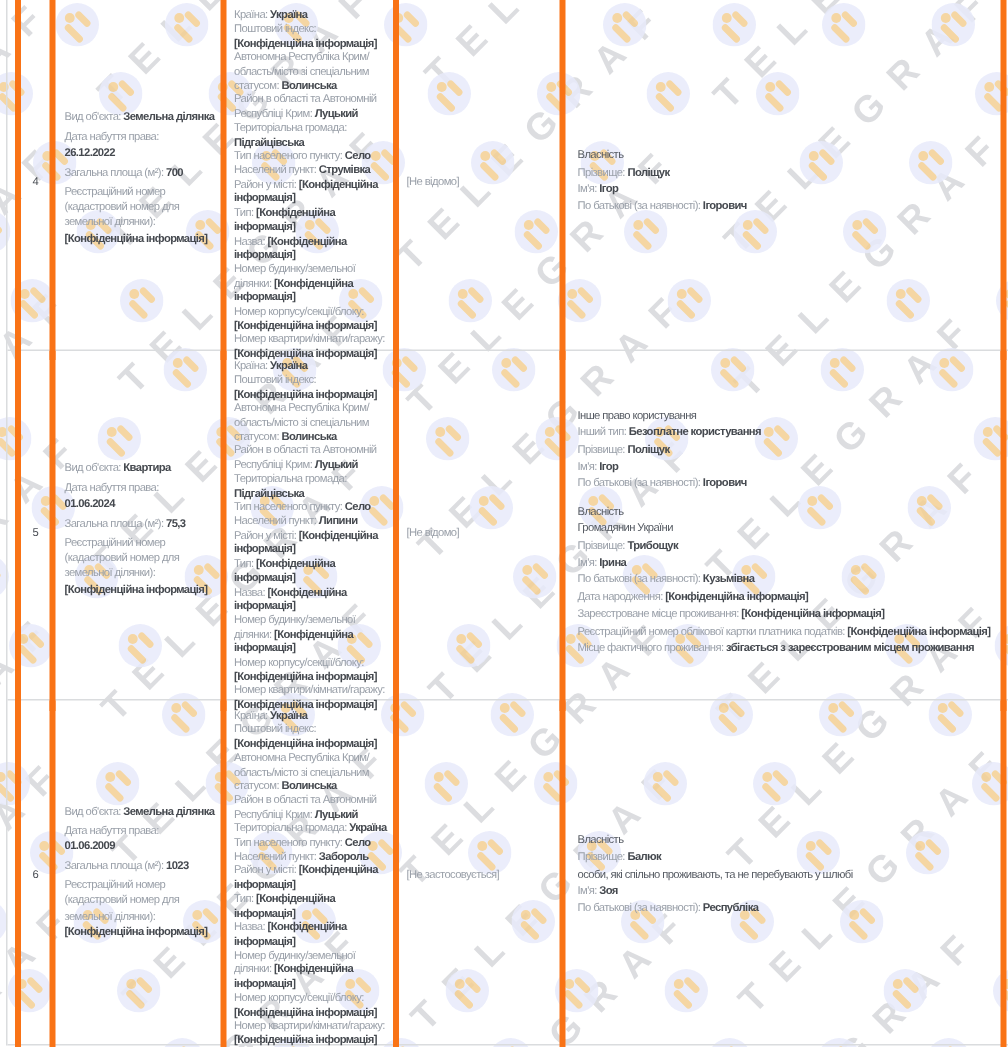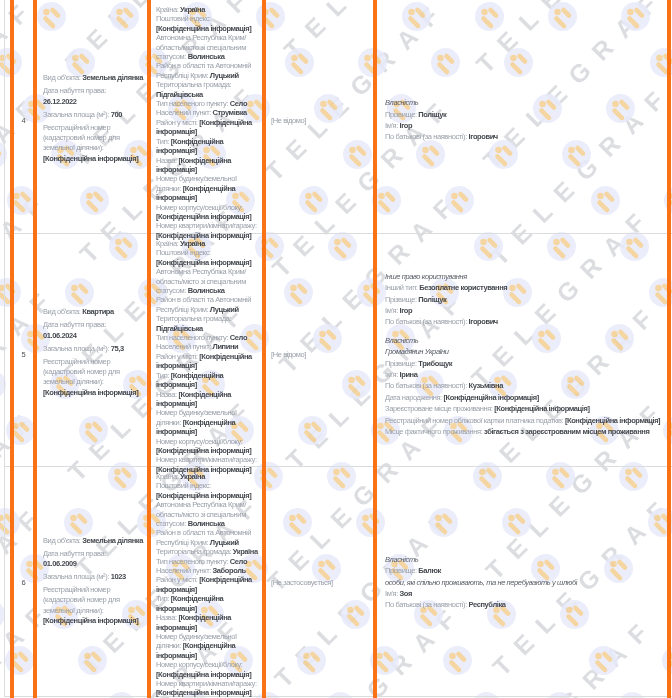--- a/index.html
+++ b/index.html
@@ -45,21 +45,21 @@
   .c-obj .block{padding:0 4px 0 6px;line-height:10.4px;width:100%;box-sizing:border-box;}
   .c-obj .line{margin-bottom:2.5px;}
   .c-loc .block{padding:5px 4px 0 5px;line-height:9.4px;}
   .c-status{display:flex;align-items:center;padding-left:5px;color:#9aa0a9;}
   .c-own .block{padding:0 6px 0 8px;line-height:11.4px;width:100%;box-sizing:border-box;}
   .own-block{margin-bottom:7px;}
   .own-block:last-child{margin-bottom:0;}
   .lbl{color:#9aa0a9;font-weight:400;}
   .val{color:#45494f;font-weight:700;}
   .val.nl{display:block;}
-  .line.plain{color:#565b63;font-style:italic;}
+  .line.plain{color:#565b63;}
 </style>
 </head>
 <body>
 
 <div class="page">
 
   <div id="wm">
       <div class="wm-rot">
         <div class="wm-line" style="margin-left: 0px;">TELEGRAF&nbsp;&nbsp;TELEGRAF&nbsp;&nbsp;TELEGRAF&nbsp;&nbsp;TELEGRAF&nbsp;&nbsp;TELEGRAF&nbsp;&nbsp;TELEGRAF&nbsp;&nbsp;TELEGRAF&nbsp;&nbsp;</div>
         <div class="wm-line" style="margin-left: -63px;">TELEGRAF&nbsp;&nbsp;TELEGRAF&nbsp;&nbsp;TELEGRAF&nbsp;&nbsp;TELEGRAF&nbsp;&nbsp;TELEGRAF&nbsp;&nbsp;TELEGRAF&nbsp;&nbsp;TELEGRAF&nbsp;&nbsp;</div>

